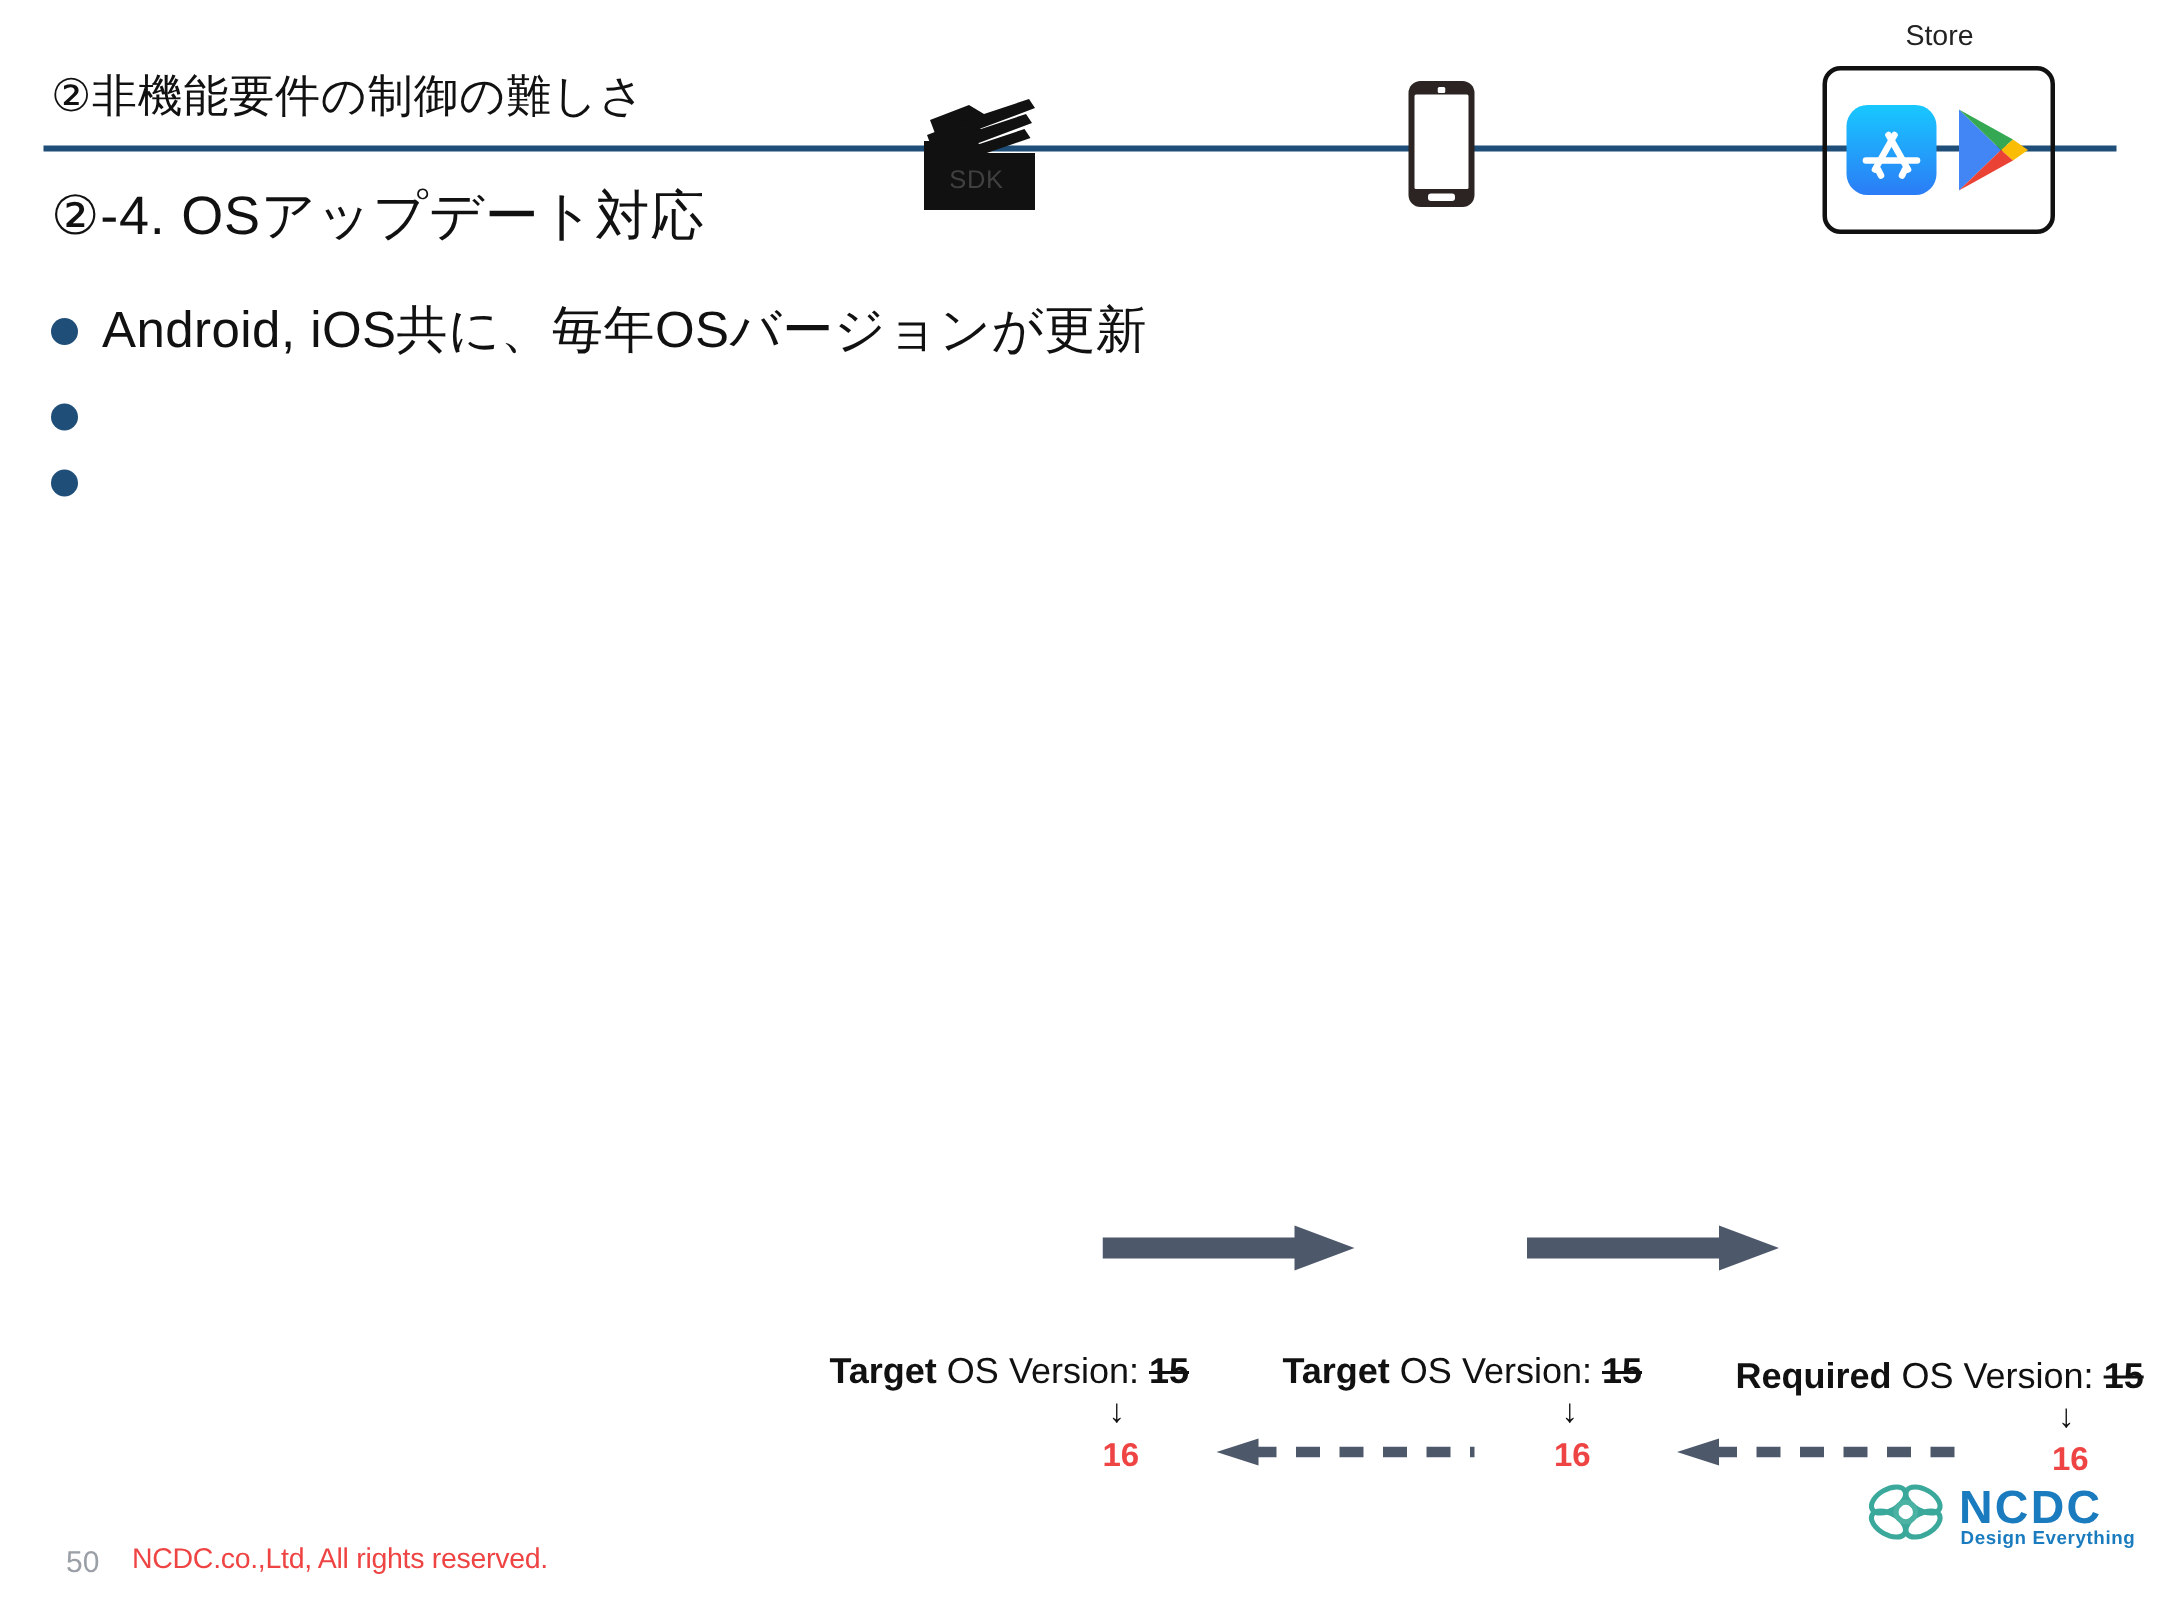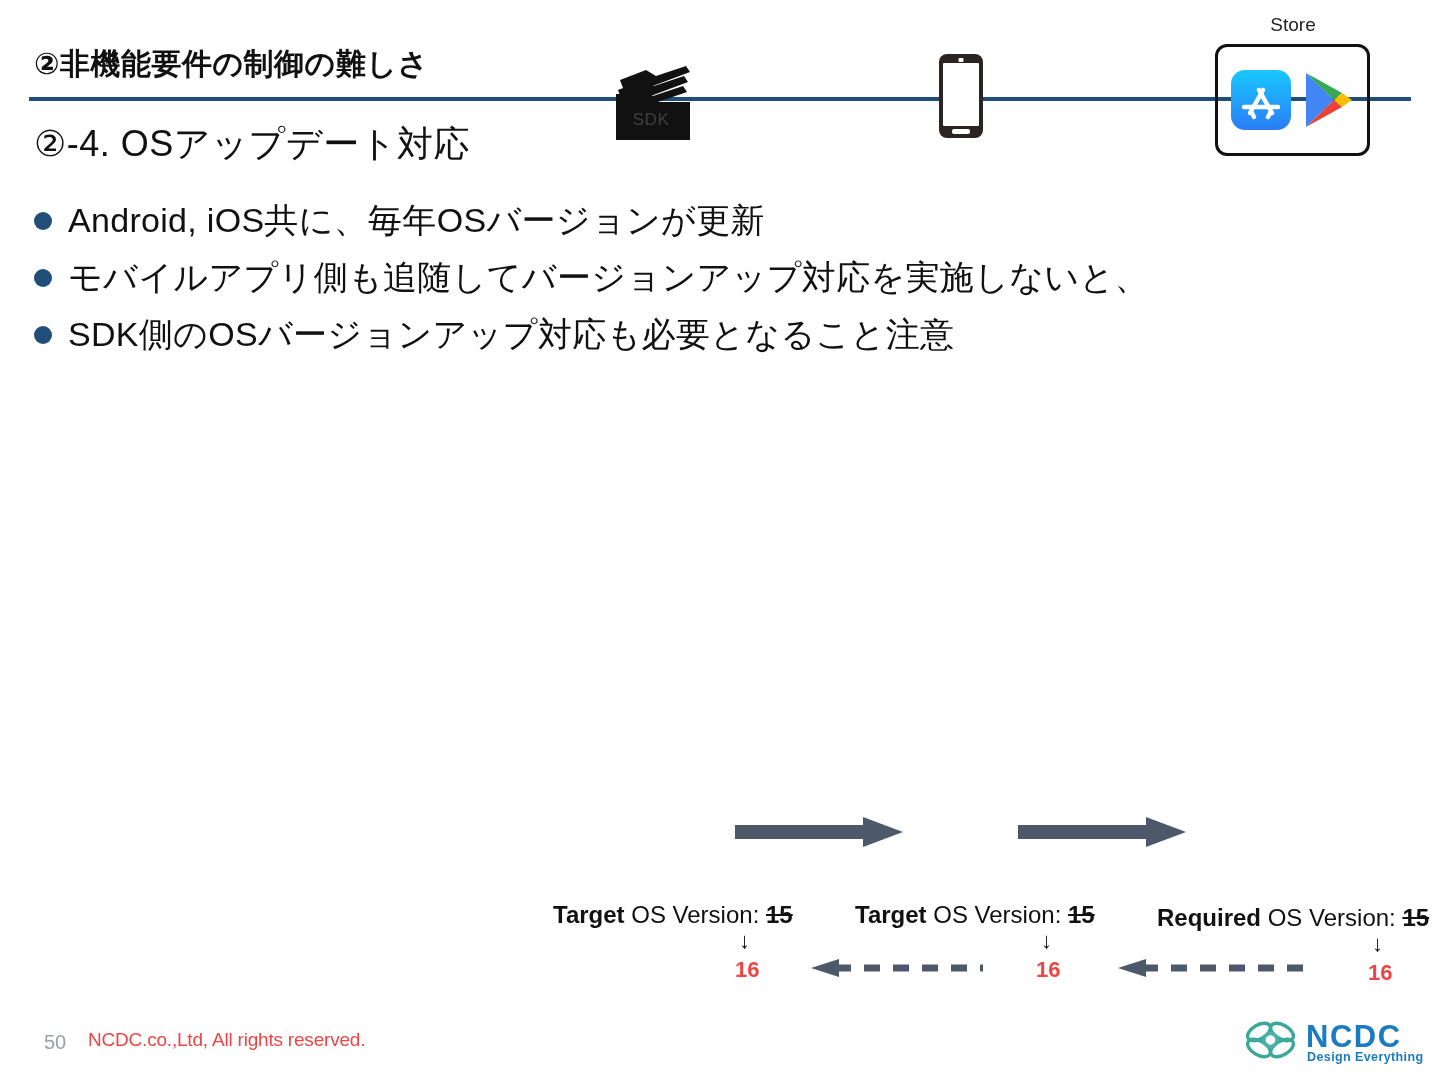--- a/index.html
+++ b/index.html
@@ -22,21 +22,21 @@
     left: 0;
     top: 0;
     width: 1440px;
     height: 104px;
   }
   .header-title {
     position: absolute;
     left: 34px;
     top: 44px;
     font-size: 30px;
-    font-weight: bold;
+    font-weight: normal;
     letter-spacing: 0.5px;
     color: #111111;
     white-space: nowrap;
   }
   .header-rule {
     position: absolute;
     left: 29px;
     top: 97px;
     width: 1382px;
     height: 4px;
@@ -209,21 +209,21 @@
     position: absolute;
     left: 88px;
     top: 1029px;
     font-size: 19px;
     color: #ef4444;
     letter-spacing: -0.2px;
   }
   .logo {
     position: absolute;
     left: 1238px;
-    top: 1016px;
+    top: 984px;
     width: 186px;
     height: 50px;
   }
 </style>
 </head>
 <body>
 
 <div class="slide-header">
   <div class="header-title">②非機能要件の制御の難しさ</div>
   <div class="header-rule"></div>
@@ -238,29 +238,25 @@
     <div class="bullet-row">
       <span class="bullet-dot"></span>
       <span class="bullet-text">
         <span>Android, iOS共に、毎年OSバージョンが更新</span>
       </span>
     </div>
 
     <div class="bullet-row">
       <span class="bullet-dot"></span>
       <span class="bullet-text">
-        <span>モバイルアプリ側も追随してバージョンアップ対応を実施しないと、</span>
       </span>
     </div>
 
     <div class="bullet-row">
       <span class="bullet-dot"></span>
-      <span class="bullet-text">
-        <span>SDK側のOSバージョンアップ対応も必要となること注意</span>
-      </span>
     </div>
 
   </div>
 </div>
 
 <div>
 
   <div class="store-label">Store</div>
 
   <div class="sdk-folder">

